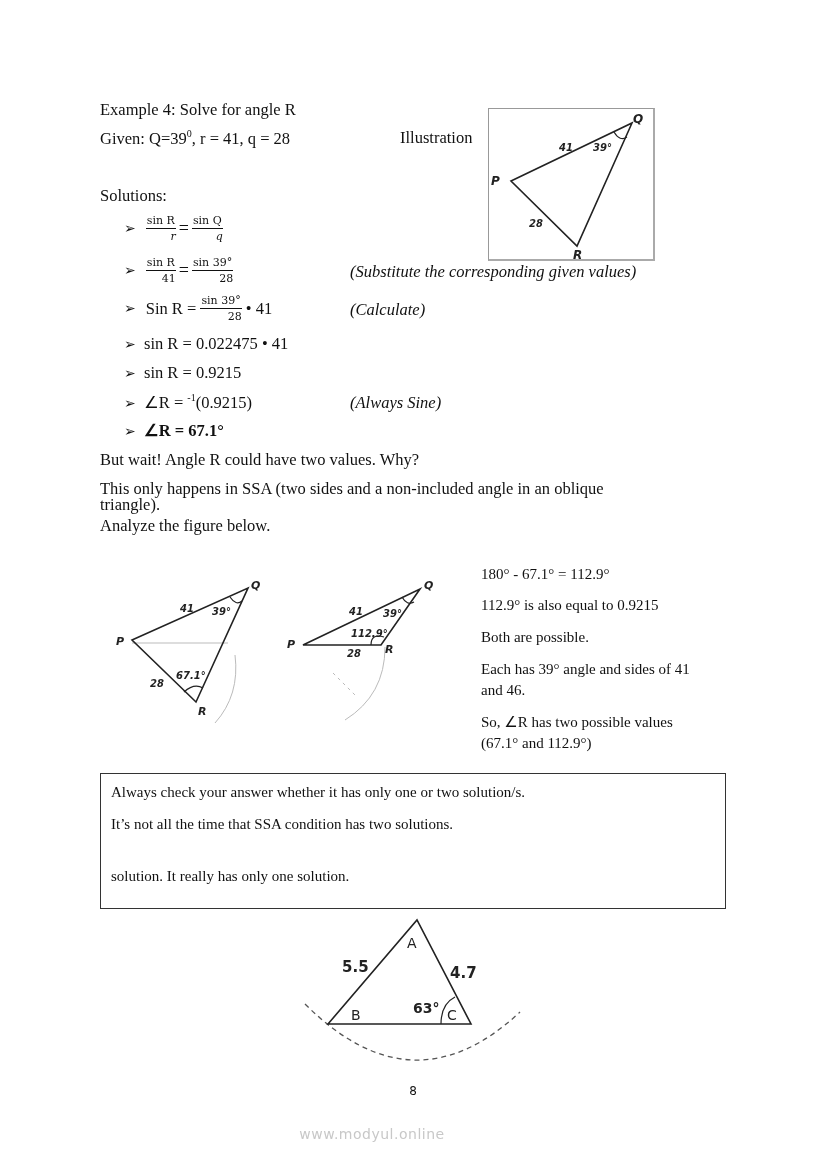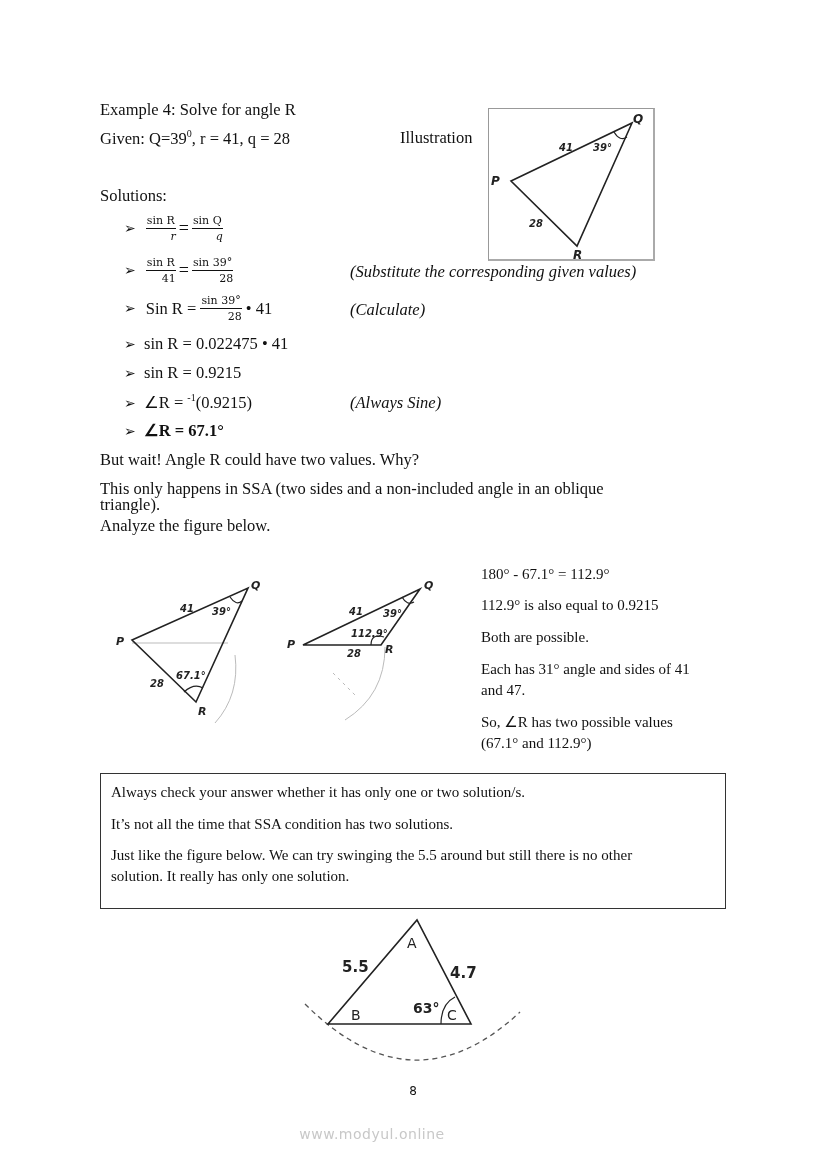--- a/index.html
+++ b/index.html
@@ -132,29 +132,28 @@
   <text x="100" y="78" class="hand" font-size="11">R</text>
   <text x="64" y="40" class="hand" font-size="10">41</text>
   <text x="98" y="42" class="hand" font-size="10">39°</text>
   <text x="62" y="82" class="hand" font-size="10">28</text>
   <text x="66" y="62" class="hand" font-size="10">112.9°</text>
 </svg>
 
 <div class="abs right-txt" style="left:481px;top:564px;">180° - 67.1° = 112.9°</div>
 <div class="abs right-txt" style="left:481px;top:595px;">112.9° is also equal to 0.9215</div>
 <div class="abs right-txt" style="left:481px;top:627px;">Both are possible.</div>
-<div class="abs right-txt" style="left:481px;top:659px;">Each has 31° angle and sides of 41</div>
-<div class="abs right-txt" style="left:481px;top:680px;">and 47.</div>
+<div class="abs right-txt" style="left:481px;top:659px;">Each has 39° angle and sides of 41</div>
+<div class="abs right-txt" style="left:481px;top:680px;">and 46.</div>
 <div class="abs right-txt" style="left:481px;top:712px;">So, ∠R has two possible values</div>
 <div class="abs right-txt" style="left:481px;top:733px;">(67.1° and 112.9°)</div>
 
 <div class="abs box" style="left:100px;top:773px;width:624px;height:134px;">
   <p class="abs" style="left:10px;top:40px;">It’s not all the time that SSA condition has two solutions.</p>
   <p class="abs" style="left:10px;top:8px;">Always check your answer whether it has only one or two solution/s.</p>
-  <p class="abs" style="left:10px;top:71px;white-space:nowrap;">Just like the figure below. We can try swinging the 5.5 around but still there is no other</p>
   <p class="abs" style="left:10px;top:92px;">solution. It really has only one solution.</p>
 </div>
 
 <svg class="abs" style="left:295px;top:912px;" width="230" height="150">
   <path d="M 10,92 Q 118,200 225,100" fill="none" stroke="#555" stroke-width="1.3" stroke-dasharray="5,4"></path>
   <polygon points="33,112 122,8 176,112" fill="none" stroke="#222" stroke-width="1.6"></polygon>
   <path d="M 146,112 Q 146,92 160,85" fill="none" stroke="#222" stroke-width="1.2"></path>
   <text x="112" y="36" font-family="DejaVu Sans, sans-serif" font-size="14" fill="#222">A</text>
   <text x="56" y="108" font-family="DejaVu Sans, sans-serif" font-size="14" fill="#222">B</text>
   <text x="152" y="108" font-family="DejaVu Sans, sans-serif" font-size="14" fill="#222">C</text>

